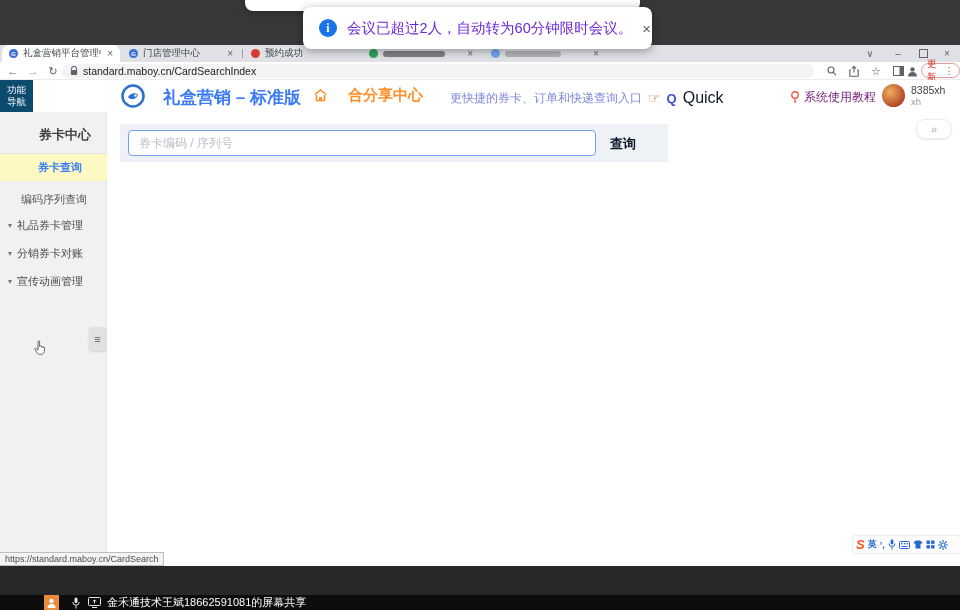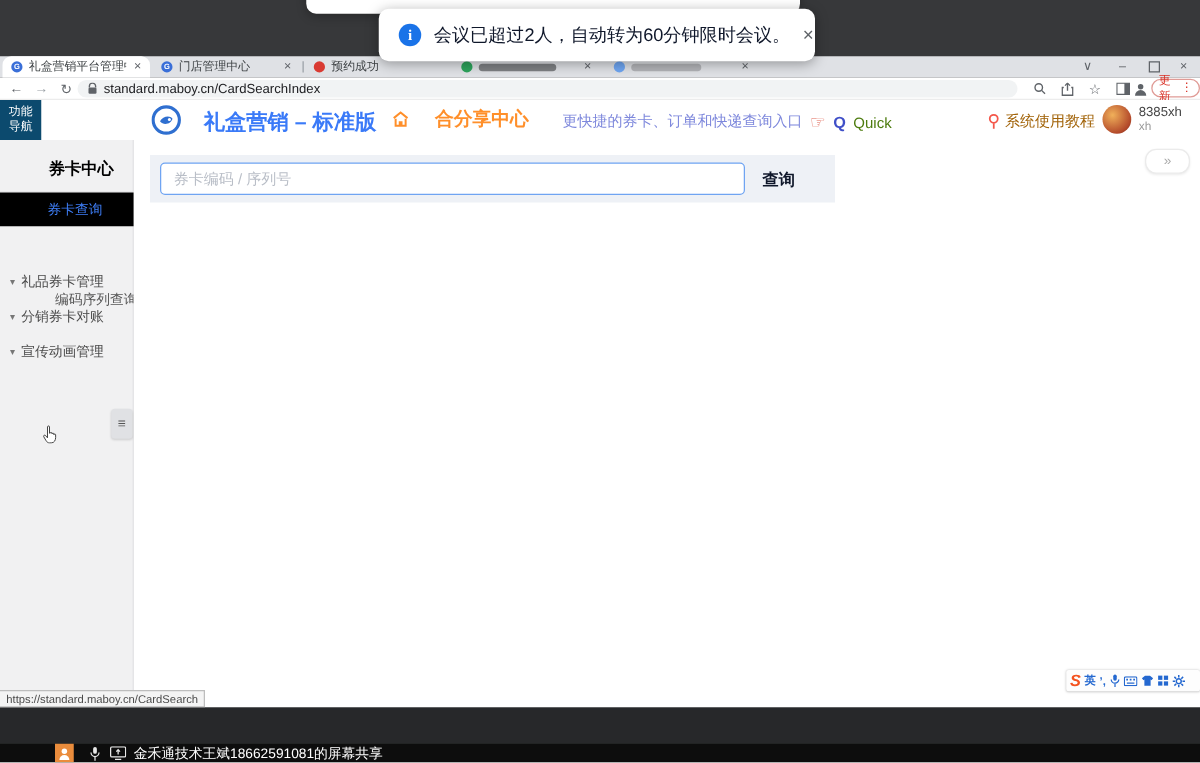--- a/index.html
+++ b/index.html
@@ -30,31 +30,31 @@
   .update-pill{position:absolute;left:921px;top:1px;height:15px;padding:0 5px;border:1px solid #e09b96;border-radius:8px;color:#d93025;font-size:9.5px;display:flex;align-items:center;gap:3px;background:#fff;box-sizing:border-box;}
   
   .app-header{left:0;top:80px;width:960px;height:32px;background:#fff;}
   .nav-toggle{position:absolute;left:0;top:0;width:33px;height:32px;background:#0c4a6e;color:#fff;font-size:9.5px;line-height:1.3;display:flex;flex-direction:column;align-items:center;justify-content:center;}
   .brand{position:absolute;left:163px;top:6px;font-size:17px;font-weight:bold;color:#3a7af8;white-space:nowrap;}
   .share-center{position:absolute;left:278px;top:6px;display:flex;align-items:center;gap:20px;color:#ff8f2a;font-weight:bold;font-size:15px;white-space:nowrap;margin-left:35px;}
   .quick-entry{position:absolute;left:450px;top:9px;display:flex;align-items:center;gap:6px;white-space:nowrap;}
   .quick-text{color:#7e88dc;font-size:12px;}
   .hand-glyph{color:#e06a5a;font-size:14px;}
   .q-glyph{color:#4050c8;font-weight:bold;font-size:13px;}
-  .quick-word{color:#4d7c0f;font-size:12px;text-align:center;}
-  .tutorial{position:absolute;left:790px;top:9px;display:flex;align-items:center;gap:4px;color:#a16207;font-size:12px;white-space:nowrap;}
+  .quick-word{color:#0f172a;font-size:16px;text-align:center;}
+  .tutorial{position:absolute;left:790px;top:9px;display:flex;align-items:center;gap:4px;color:#701a75;font-size:12px;white-space:nowrap;}
   .avatar{position:absolute;left:882px;top:4px;width:23px;height:23px;border-radius:50%;background:radial-gradient(circle at 35% 35%,#f0b05a,#b3492a 70%,#6e2413);}
   .user-name{position:absolute;left:911px;top:4px;font-size:10.5px;color:#444;}
   .user-sub{position:absolute;left:911px;top:16px;font-size:9.5px;color:#999;}
   
   .sidebar{left:0;top:112px;width:107px;height:454px;background:#f1f1f2;border-right:1px solid #e6e6e8;box-sizing:border-box;}
-  .sb-title{position:absolute;left:39px;top:14px;font-size:13px;font-weight:bold;color:#000000;white-space:nowrap;}
+  .sb-title{position:absolute;left:39px;top:14px;font-size:13px;font-weight:bold;color:#404040;white-space:nowrap;}
   .sb-divider{position:absolute;left:0;top:41px;width:107px;height:1px;background:#e3e3e5;}
   .sb-item{position:absolute;left:0;width:107px;height:27px;display:flex;align-items:center;font-size:11px;color:#555;box-sizing:border-box;padding-left:38px;white-space:nowrap;}
-  .sb-item.active{background:#000000;color:#3e7ef7;}
+  .sb-item.active{background:#fef9c3;color:#3e7ef7;font-weight:bold;}
   .sb-group{position:absolute;left:0;width:107px;height:27px;display:flex;align-items:center;gap:5px;font-size:11px;color:#4a4a4a;box-sizing:border-box;padding-left:8px;white-space:nowrap;}
   .sb-arrow{font-size:8px;color:#777;}
   .collapse-tab{position:absolute;left:89px;top:215px;width:17px;height:24px;background:#e0e1e4;border-radius:3px;color:#555;font-size:11px;display:flex;align-items:center;justify-content:center;box-shadow:0 1px 2px rgba(0,0,0,.15);}
   
   .main{left:107px;top:112px;width:853px;height:454px;background:#fff;}
   .search-panel{position:absolute;left:13px;top:12px;width:548px;height:38px;background:#eef1f6;}
   .search-input{position:absolute;left:8px;top:6px;width:468px;height:26px;border:1px solid #6fa4f2;border-radius:4px;font-size:12px;color:#333;padding:0 10px;box-sizing:border-box;background:#fff;outline:none;}
   .search-input::placeholder{color:#b9bec7;}
   .search-btn{position:absolute;left:490px;top:11px;font-size:13px;font-weight:bold;color:#0f172a;background:none;border:none;padding:0;cursor:pointer;}
   .expand-pill{position:absolute;left:809px;top:7px;width:34px;height:18px;background:#fff;border:1px solid #ebebeb;border-radius:9px;color:#a9a9a9;font-size:11px;display:flex;align-items:center;justify-content:center;box-shadow:0 1px 2px rgba(0,0,0,.08);}
@@ -67,21 +67,21 @@
   
   .status-tooltip{left:0;top:552px;height:14px;padding:0 5px;background:#f4f4f4;border:1px solid #bdbdbd;border-left:none;box-sizing:border-box;font-size:9px;color:#4a4a4a;display:flex;align-items:center;white-space:nowrap;}
   .bottom-band{left:0;top:566px;width:960px;height:29px;background:#27282a;}
   .taskbar{left:0;top:595px;width:960px;height:15px;background:#0d0d0d;display:flex;align-items:center;padding-left:44px;}
   .tb-person{width:15px;height:15px;background:#ea8c3c;display:flex;align-items:center;justify-content:center;flex:0 0 auto;}
   .tb-text{color:#fff;font-size:11px;white-space:nowrap;margin-left:6px;}
   
   .toast-stack{left:245px;top:-30px;width:395px;height:41px;background:#fff;border-radius:8px;box-shadow:0 2px 8px rgba(0,0,0,.25);}
   .toast{left:303px;top:7px;width:349px;height:42px;background:#fff;border-radius:8px;box-shadow:0 2px 10px rgba(0,0,0,.35);display:flex;align-items:center;gap:10px;padding:0 16px;box-sizing:border-box;}
   .toast-icon{width:18px;height:18px;border-radius:50%;background:#1a73e8;color:#fff;font-size:12px;font-weight:bold;display:flex;align-items:center;justify-content:center;flex:0 0 auto;font-family:"Liberation Serif",serif;}
-  .toast-msg{font-size:14.5px;color:#0f172a;white-space:nowrap;}
+  .toast-msg{font-size:14.5px;color:#6d28d9;white-space:nowrap;}
   .toast-close{margin-left:auto;color:#5f6368;font-size:15px;cursor:pointer;}
   svg{display:block;}
 </style>
 </head>
 <body>
 
 <div class="screen">
 
   <div class="abs top-band"></div>
 
@@ -198,21 +198,21 @@
     </div>
     <div class="avatar"></div>
     <div class="user-name">8385xh</div>
     <div class="user-sub">xh</div>
   </div>
 
   <div class="abs sidebar">
     <div class="sb-title">券卡中心</div>
     <div class="sb-divider"></div>
     <div class="sb-item active" style="top:42px;">券卡查询</div>
-    <div class="sb-item" style="top:74px;padding-left:44px;margin-top:40px;">编码序列查询</div>
+    <div class="sb-item" style="top:74px;padding-left:21px;">编码序列查询</div>
     <div class="sb-group" style="top:100px;">
       <span class="sb-arrow">▾</span>
       <span>礼品券卡管理</span>
     </div>
     <div class="sb-group" style="top:128px;">
       <span class="sb-arrow">▾</span>
       <span>分销券卡对账</span>
     </div>
     <div class="sb-group" style="top:156px;">
       <span class="sb-arrow">▾</span>

